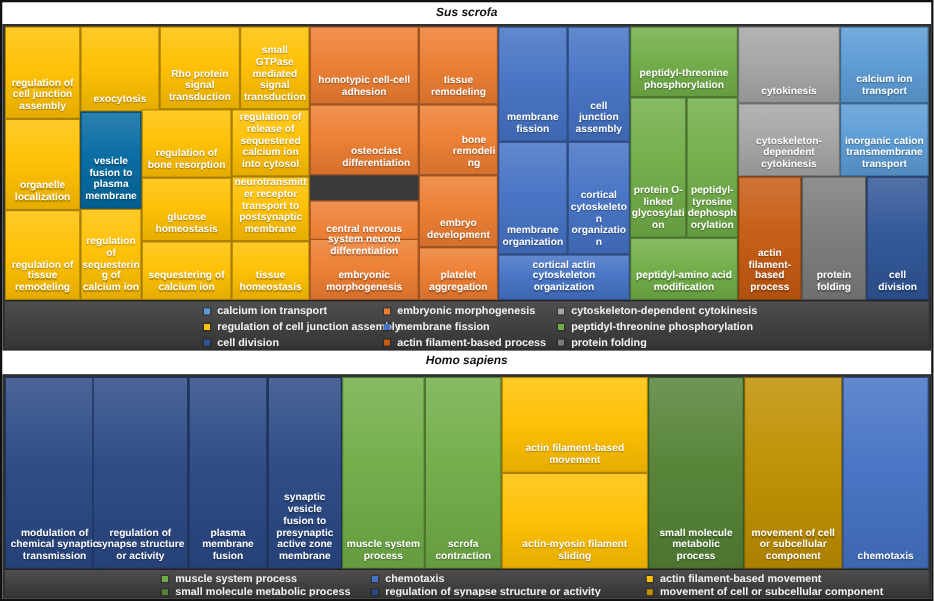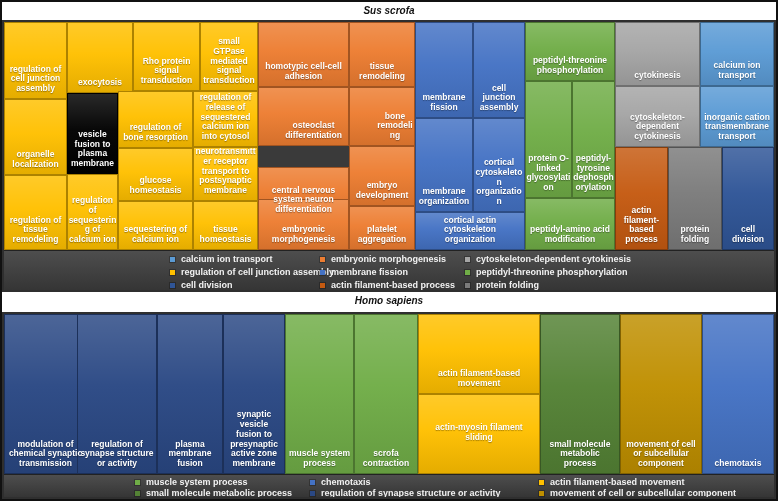--- a/index.html
+++ b/index.html
@@ -46,21 +46,21 @@
         </div>
         <div class="cell" style="left: 196px; top: 0px; width: 58px; height: 69px; background: rgb(255, 192, 0);">
           <span class="cell-label">small GTPase mediated signal transduction</span>
         </div>
         <div class="cell" style="left: 0px; top: 77px; width: 63px; height: 76px; background: rgb(255, 192, 0);">
           <span class="cell-label">organelle localization</span>
         </div>
         <div class="cell" style="left: 0px; top: 153px; width: 63px; height: 75px; background: rgb(255, 192, 0);">
           <span class="cell-label">regulation of tissue remodeling</span>
         </div>
-        <div class="cell" style="left: 63px; top: 71px; width: 51px; height: 81px; background: #000000;">
+        <div class="cell" style="left: 63px; top: 71px; width: 51px; height: 81px; background: #0369a1;">
           <span class="cell-label">vesicle fusion to plasma membrane</span>
         </div>
         <div class="cell" style="left: 63px; top: 152px; width: 51px; height: 76px; background: rgb(255, 192, 0);">
           <span class="cell-label">regulation of sequestering of calcium ion</span>
         </div>
         <div class="cell" style="left: 114px; top: 69px; width: 75px; height: 57px; background: rgb(255, 192, 0);">
           <span class="cell-label">regulation of bone resorption</span>
         </div>
         <div class="cell" style="left: 114px; top: 126px; width: 75px; height: 53px; background: rgb(255, 192, 0);">
           <span class="cell-label">glucose homeostasis</span>
@@ -208,21 +208,21 @@
         </div>
         <div class="cell" style="left: 281px; top: 0px; width: 69px; height: 160px; background: rgb(112, 173, 71);">
           <span class="cell-label">muscle system process</span>
         </div>
         <div class="cell" style="left: 350px; top: 0px; width: 64px; height: 160px; background: rgb(112, 173, 71);">
           <span class="cell-label">scrofa contraction</span>
         </div>
         <div class="cell" style="left: 414px; top: 0px; width: 122px; height: 80px; background: rgb(255, 192, 0);">
           <span class="cell-label">actin filament-based movement</span>
         </div>
-        <div class="cell" style="left: 414px; top: 80px; width: 122px; height: 80px; background: rgb(255, 192, 0); justify-content: center;">
+        <div class="cell" style="left: 414px; top: 80px; width: 122px; height: 80px; background: rgb(255, 192, 0);">
           <span class="cell-label">actin-myosin filament sliding</span>
         </div>
         <div class="cell" style="left: 536px; top: 0px; width: 80px; height: 160px; background: rgb(84, 130, 53);">
           <span class="cell-label">small molecule metabolic process</span>
         </div>
         <div class="cell" style="left: 616px; top: 0px; width: 82px; height: 160px; background: rgb(191, 143, 0);">
           <span class="cell-label">movement of cell or subcellular component</span>
         </div>
         <div class="cell" style="left: 698px; top: 0px; width: 72px; height: 160px; background: rgb(68, 114, 196);">
           <span class="cell-label">chemotaxis</span>

